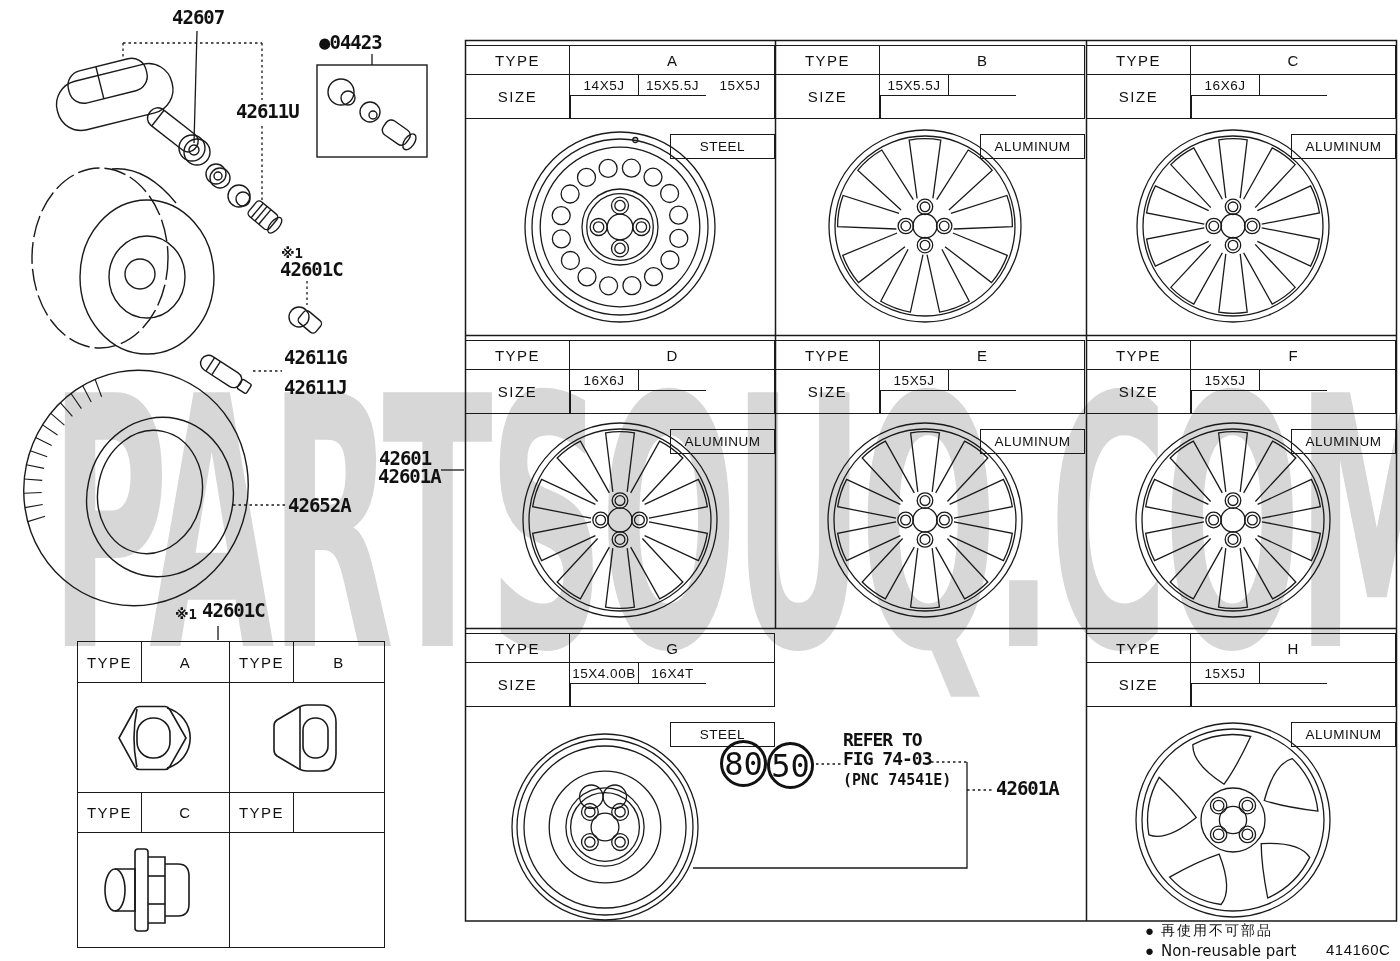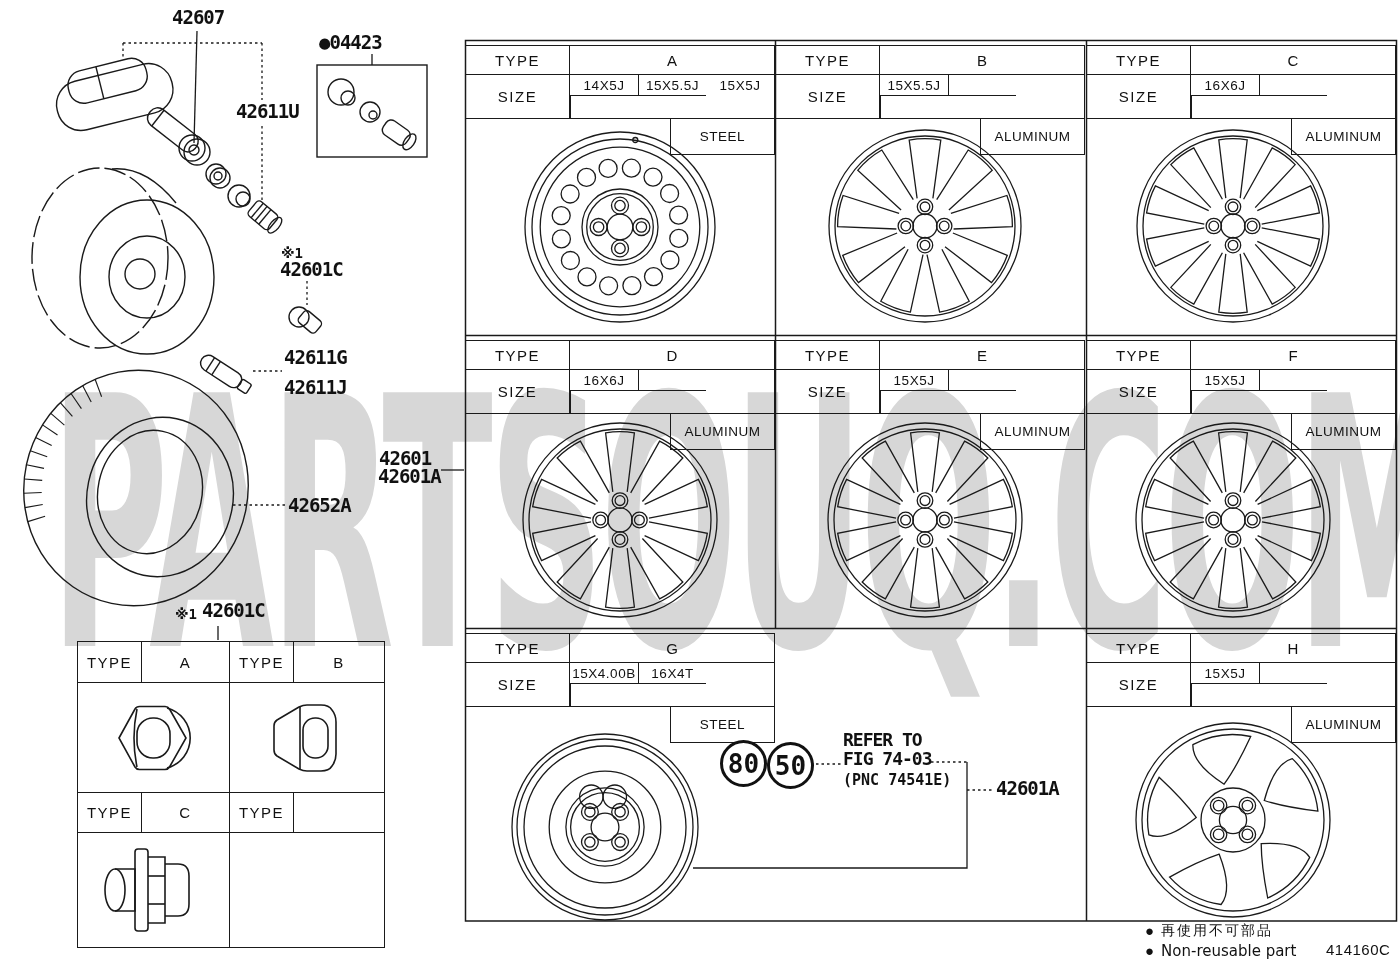--- a/index.html
+++ b/index.html
@@ -21,39 +21,39 @@
   .wt-r1{display:flex;height:28px;border-bottom:1.5px solid #1a1a1a;}
   .wt-label{width:103px;border-right:1.5px solid #1a1a1a;display:flex;align-items:center;
             justify-content:center;font-size:15px;letter-spacing:1.5px;}
   .wt-letter{flex:1;display:flex;align-items:center;justify-content:center;font-size:15px;}
   .wt-body{display:flex;height:43px;}
   .wt-sizes{flex:1;display:grid;grid-template-columns:1fr 1fr 1fr;grid-template-rows:21px 1fr;}
   .wt-s{display:flex;align-items:center;justify-content:center;font-size:13.5px;letter-spacing:0.5px;}
   .wt-tl{border-bottom:1.4px solid #1a1a1a;}
   .wt-tr{border-left:1.4px solid #1a1a1a;border-bottom:1.4px solid #1a1a1a;}
   .wt-br{border-left:1.4px solid #1a1a1a;}
-  .wmat{position:absolute;z-index:3;width:105px;height:37px;border:1.5px solid #1a1a1a;
+  .wmat{position:absolute;z-index:3;width:105px;height:25px;border:1.5px solid #1a1a1a;
         box-sizing:border-box;display:flex;align-items:center;justify-content:center;
-        font-size:13.5px;letter-spacing:0.5px;}
+        font-size:13.5px;letter-spacing:0.5px;margin-top:16px;}
   .wheel{position:absolute;z-index:2;}
   .wheel *{stroke:#1a1a1a;stroke-width:1.3;fill:none;}
   
   #nut-table{position:absolute;left:77px;top:641px;width:308px;height:307px;z-index:3;
              border:1.5px solid #1a1a1a;box-sizing:border-box;display:grid;
              grid-template-columns:64px 88px 64px 1fr;grid-template-rows:41px 110px 40px 1fr;}
   .nt-c{display:flex;align-items:center;justify-content:center;font-size:15px;letter-spacing:1.5px;}
   .nt-img{grid-column:span 2;display:flex;align-items:center;justify-content:center;}
   .nt-img svg{stroke:#1a1a1a;stroke-width:1.6;fill:none;}
   .br{border-right:1.4px solid #1a1a1a;}
   .bb{border-bottom:1.4px solid #1a1a1a;}
   
   .badge{position:absolute;z-index:3;width:47px;height:47px;border:3.5px solid #111;
          border-radius:50%;box-sizing:border-box;display:flex;align-items:center;
-         justify-content:center;font-family:"DejaVu Sans Mono",monospace;font-weight:bold;
-         font-size:26px;background:transparent;}
+         justify-content:center;font-family:"DejaVu Sans Mono",monospace;font-weight:normal;
+         font-size:32px;background:transparent;}
   #refer-lines{position:absolute;left:843px;top:730px;z-index:3;
                font-family:"DejaVu Sans Mono","DejaVu Sans",monospace;font-weight:bold;
                font-size:18px;line-height:19px;letter-spacing:-1px;white-space:nowrap;}
   #refer-lines .l3{font-size:15px;letter-spacing:0;margin-top:3px;}
   
   #legend{position:absolute;left:1145px;top:921px;z-index:3;}
   .leg-row{display:flex;align-items:center;height:20px;white-space:nowrap;}
   .leg-row .bullet{font-size:15px;margin-right:7px;line-height:18px;}
   .leg-jp{font-size:14px;letter-spacing:2px;font-family:"DejaVu Sans",sans-serif;}
   .leg-en{font-size:15px;font-family:"DejaVu Sans",sans-serif;}

